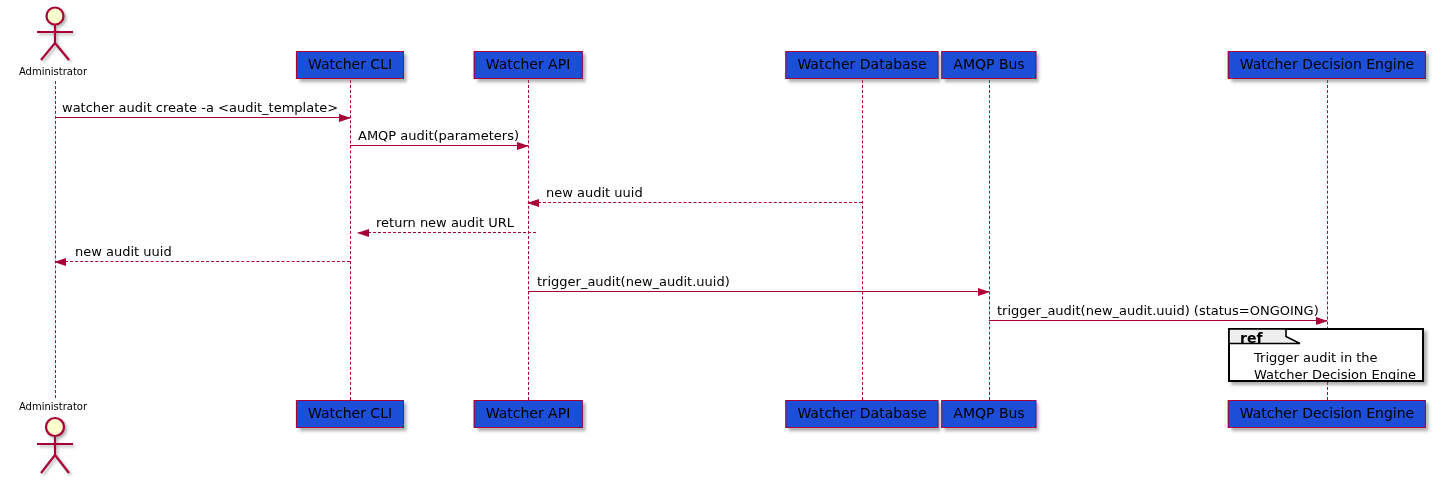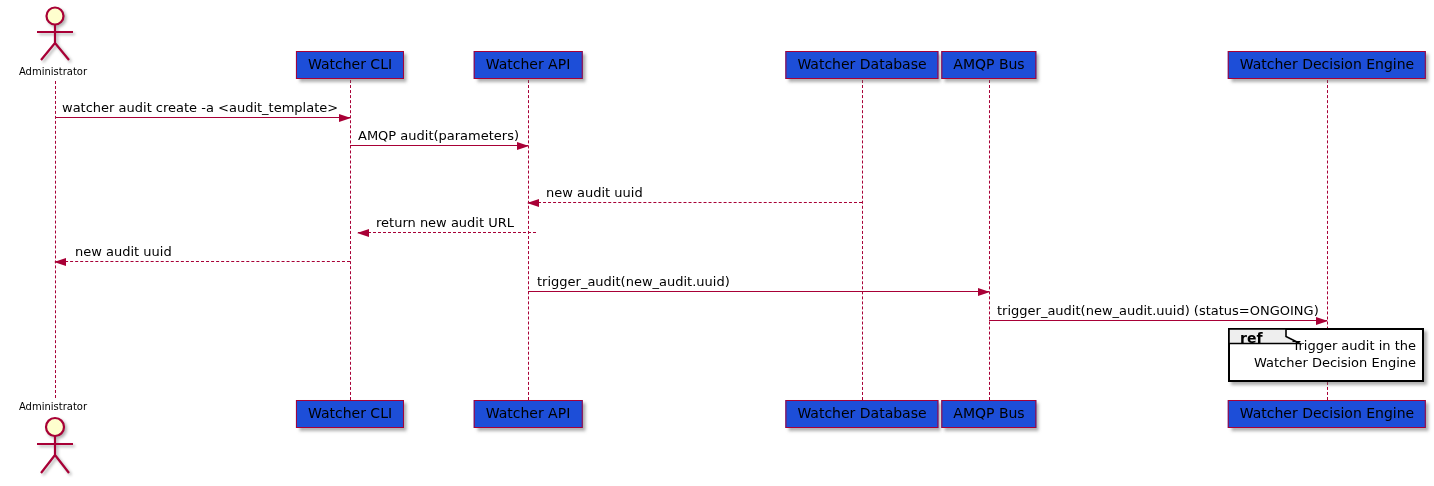--- a/index.html
+++ b/index.html
@@ -58,25 +58,24 @@
   .ref-tab { position: absolute; left: -2px; top: -2px; }
   .ref-keyword {
     position: absolute;
     left: 10px; top: 0px;
     font-size: 14px;
     font-weight: bold;
     line-height: 16px;
   }
   .ref-body {
     position: absolute;
-    left: 24px; top: 7px;
+    left: 24px; top: 19px;
     font-size: 13px;
     line-height: 17px;
     white-space: nowrap;
-    text-align: right;
   }
 </style>
 </head>
 <body>
 
 <div id="canvas">
 
   <div class="lifeline" style="left:55px; top:81px; height:317px;"></div>
   <div class="lifeline" style="left:350px; top:80px; height:320px;"></div>
   <div class="lifeline" style="left:528px; top:80px; height:320px;"></div>

